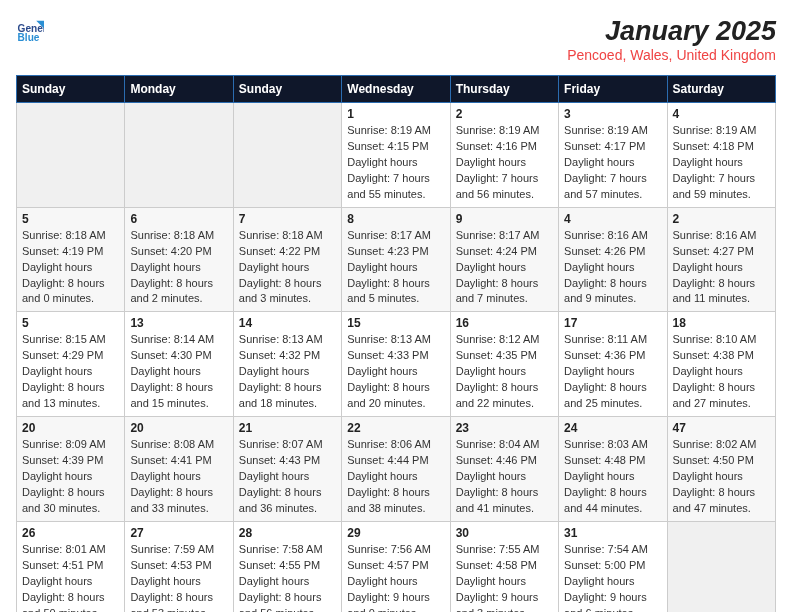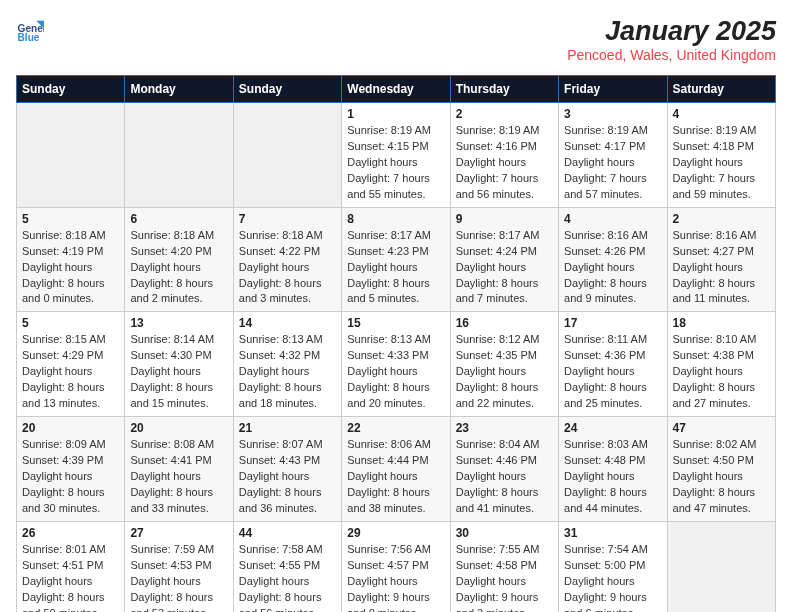--- a/index.html
+++ b/index.html
@@ -231,21 +231,21 @@
       <tr>
         <td>
           <div class="day-num">26</div>
           <div class="day-info">Sunrise: 8:01 AM<br>Sunset: 4:51 PM<br>Daylight hours<br>Daylight: 8 hours and 50 minutes.</div>
         </td>
         <td>
           <div class="day-num">27</div>
           <div class="day-info">Sunrise: 7:59 AM<br>Sunset: 4:53 PM<br>Daylight hours<br>Daylight: 8 hours and 53 minutes.</div>
         </td>
         <td>
-          <div class="day-num">44</div>
+          <div class="day-num">28</div>
           <div class="day-info">Sunrise: 7:58 AM<br>Sunset: 4:55 PM<br>Daylight hours<br>Daylight: 8 hours and 56 minutes.</div>
         </td>
         <td>
           <div class="day-num">29</div>
           <div class="day-info">Sunrise: 7:56 AM<br>Sunset: 4:57 PM<br>Daylight hours<br>Daylight: 9 hours and 0 minutes.</div>
         </td>
         <td>
           <div class="day-num">30</div>
           <div class="day-info">Sunrise: 7:55 AM<br>Sunset: 4:58 PM<br>Daylight hours<br>Daylight: 9 hours and 3 minutes.</div>
         </td>

